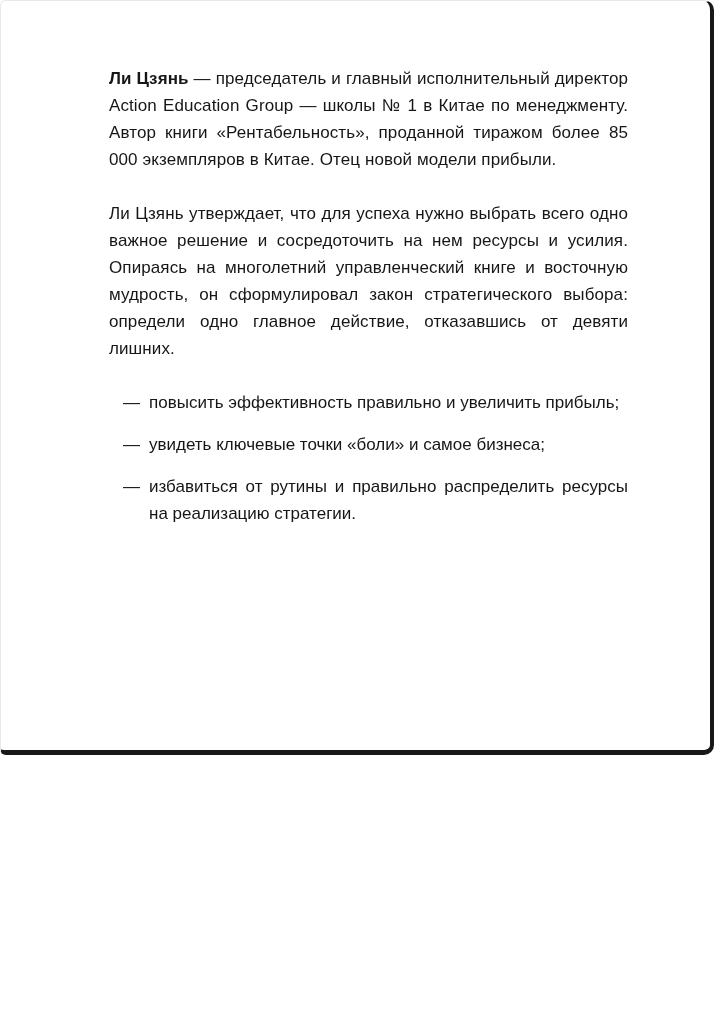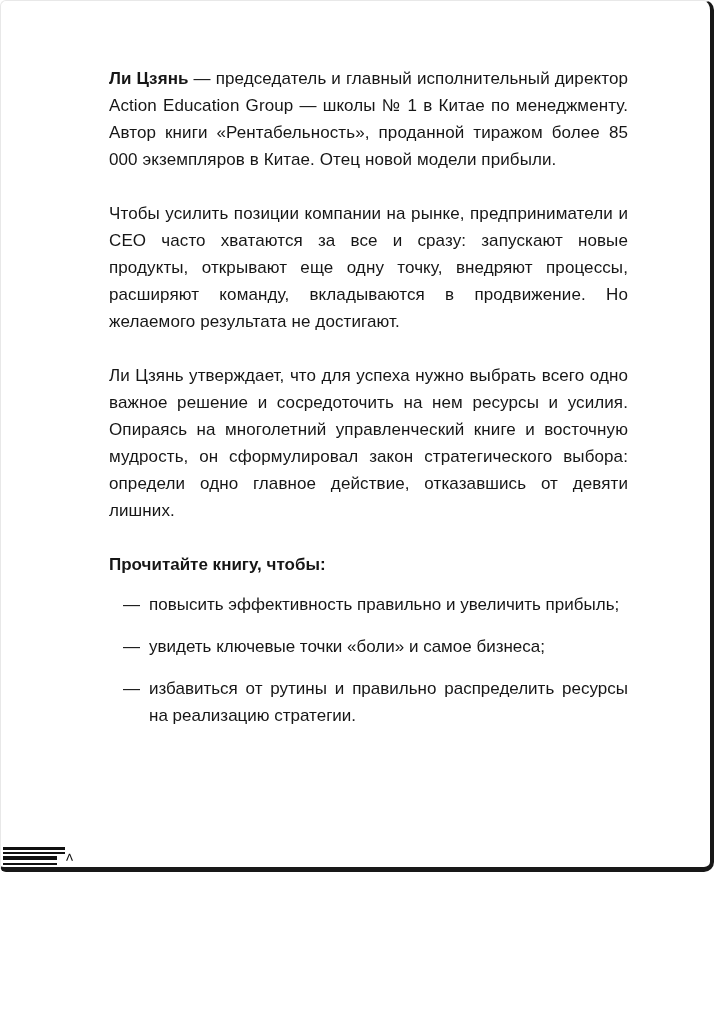--- a/index.html
+++ b/index.html
@@ -3,21 +3,21 @@
 <meta charset="utf-8">
 <style>
   html, body {
     margin: 0;
     padding: 0;
     background: #ffffff;
   }
   .page {
     position: relative;
     width: 714px;
-    height: 872px;
+    height: 755px;
     box-sizing: border-box;
     background: #ffffff;
     border-top: 1px solid #e8e8e8;
     border-left: 1px solid #e8e8e8;
     border-right: 4px solid #181818;
     border-bottom: 5px solid #181818;
     border-radius: 6px 10px 10px 6px;
     overflow: hidden;
     font-family: "Liberation Sans", sans-serif;
     color: #161616;
@@ -91,26 +91,24 @@
 </style>
 </head>
 <body>
 
 <div class="page">
 
   <div class="content">
 
     <p class="para"><strong>Ли Цзянь</strong><span> — председатель и главный исполнительный директор Action Education Group — школы № 1 в Китае по менеджменту. Автор книги «Рентабельность», проданной тиражом более 85 000 экземпляров в Китае. Отец новой модели прибыли.</span></p>
 
-    <p class="para">Чтобы усилить позиции компании на рынке, предприниматели и CEO часто хватаются за все и сразу: запускают новые продукты, открывают еще одну точку, внедряют процессы, расширяют команду, вкладываются в продвижение. Но желаемого результата не достигают.</p>
 
     <p class="para">Ли Цзянь утверждает, что для успеха нужно выбрать всего одно важное решение и сосредоточить на нем ресурсы и усилия. Опираясь на многолетний управленческий книге и восточную мудрость, он сформулировал закон стратегического выбора: определи одно главное действие, отказавшись от девяти лишних.</p>
 
 
-    <p class="list-heading">Прочитайте книгу, чтобы:</p>
 
     <div class="bullet">
       <span class="dash">—</span>
       <span class="bullet-text">повысить эффективность правильно и увеличить прибыль;</span>
     </div>
 
     <div class="bullet">
       <span class="dash">—</span>
       <span class="bullet-text">увидеть ключевые точки «боли» и самое бизнеса;</span>
     </div>

